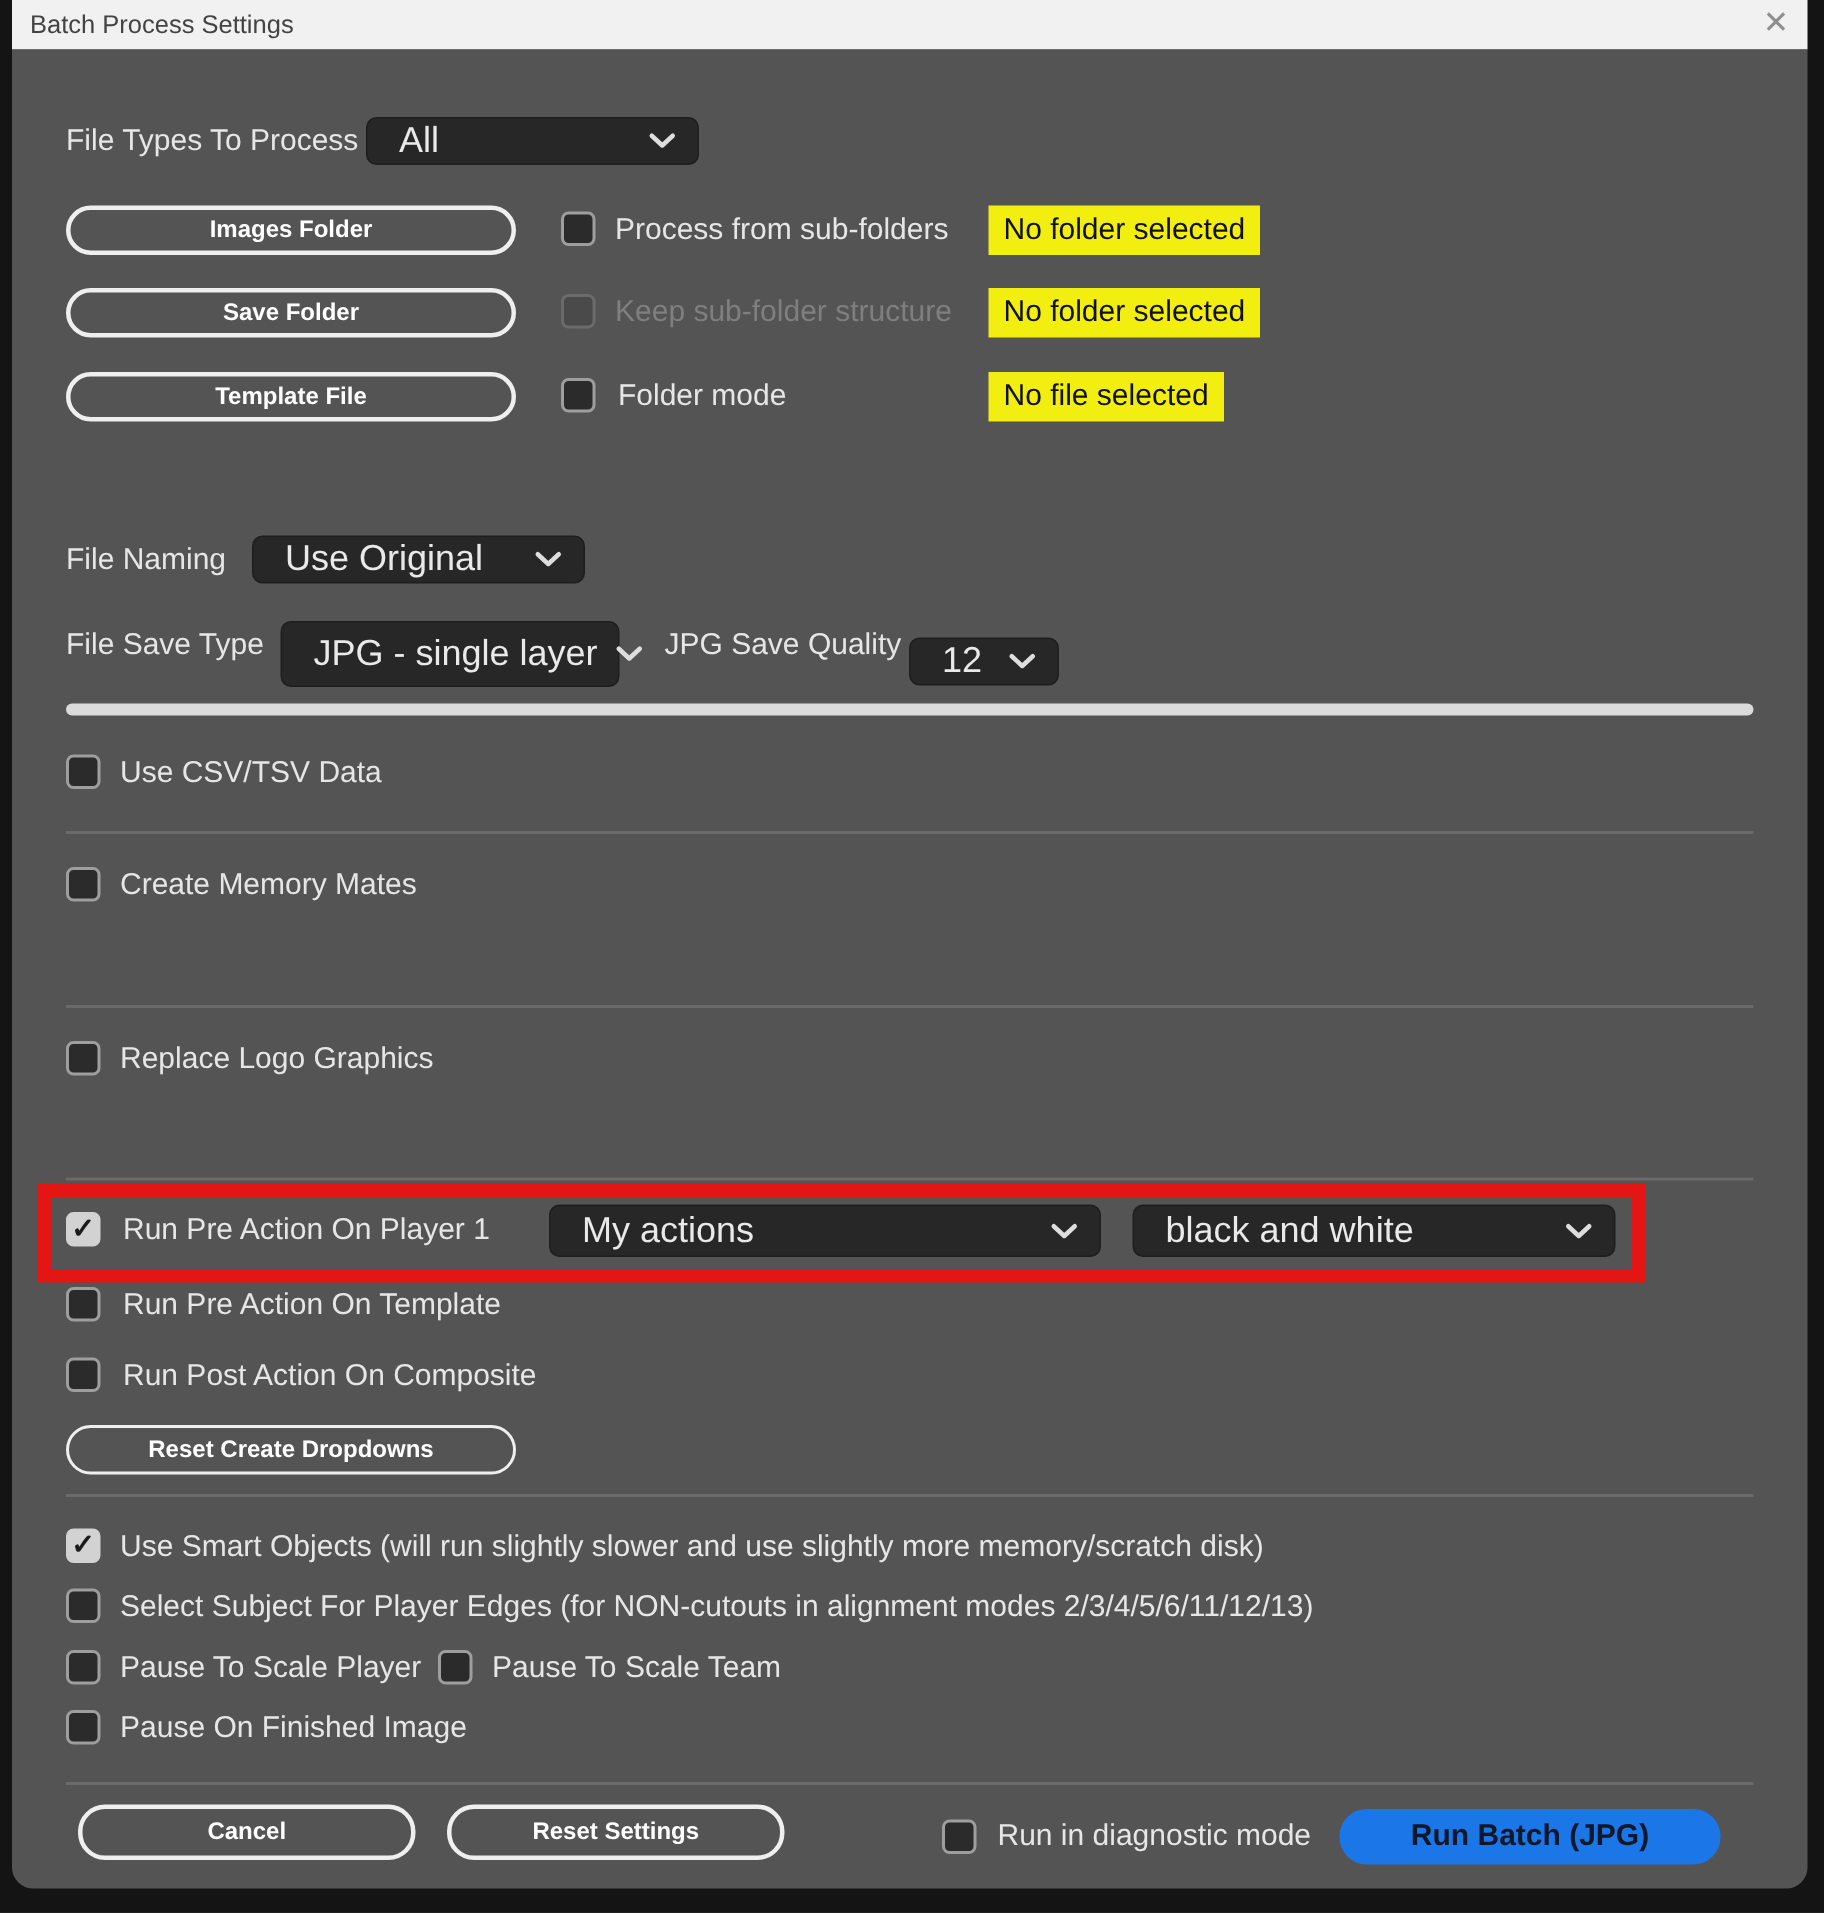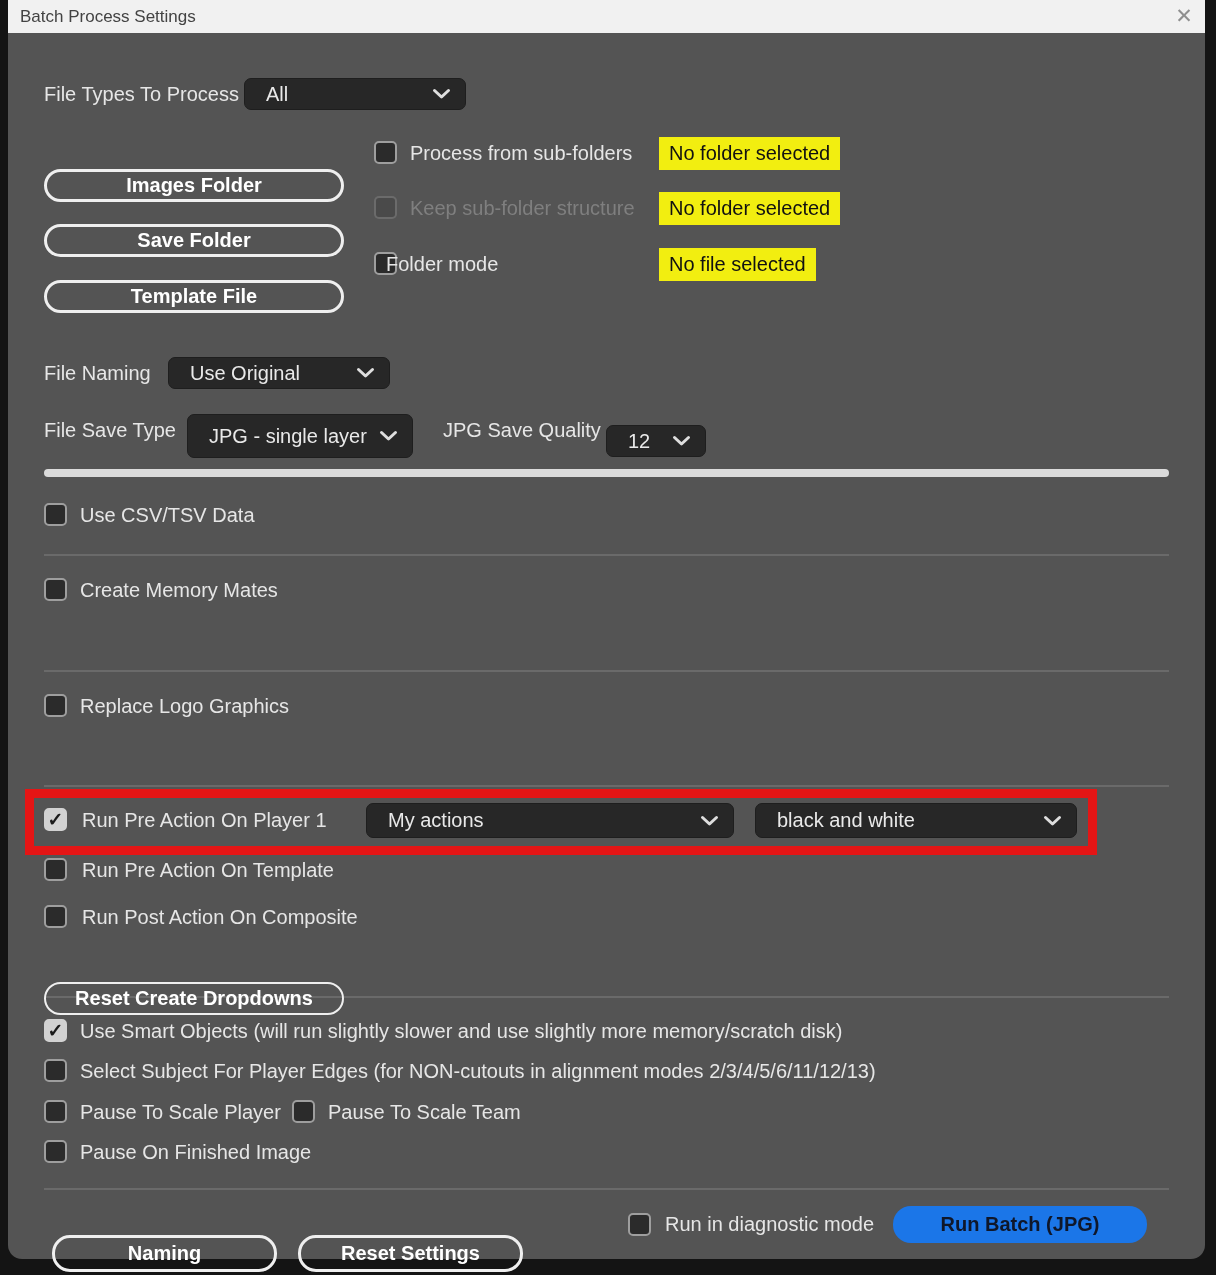--- a/index.html
+++ b/index.html
@@ -21,27 +21,27 @@
   .panel{
     position:absolute;left:8px;top:33px;width:1197px;height:1226px;
     background:#545454;border-radius:0 0 14px 14px;
   }
   .lbl{
     position:absolute;color:#e6e6e6;font-size:20px;line-height:28px;white-space:nowrap;
   }
   .lbl.dim{color:#7f7f7f;}
   .pill-btn{
     position:absolute;border:3px solid #efefef;border-radius:18px;background:transparent;
-    color:#ffffff;font-size:20px;font-weight:700;text-align:center;box-sizing:border-box;
-    display:flex;align-items:center;justify-content:center;white-space:nowrap;margin-top:32px;
+    color:#ffffff;font-size:16px;font-weight:700;text-align:center;box-sizing:border-box;
+    display:flex;align-items:center;justify-content:center;white-space:nowrap;
   }
   .pill-btn.thin{border-width:2.5px;}
   .dd{
     position:absolute;background:#272727;border:1px solid #1e1e1e;border-radius:7px;
-    box-sizing:border-box;display:flex;align-items:center;color:#e9e9e9;font-size:20px;
+    box-sizing:border-box;display:flex;align-items:center;color:#e9e9e9;font-size:24px;
     padding:0 14px 0 21px;justify-content:space-between;white-space:nowrap;
   }
   .dd .chev{flex:0 0 auto;margin-left:12px;display:block;}
   .cb{
     position:absolute;width:23px;height:23px;box-sizing:border-box;background:#2b2b2b;
     border:2.5px solid #9e9e9e;border-radius:5px;
   }
   .cb.checked{
     background:#d2d2d2;border-color:#d2d2d2;color:#1b1b1b;
     font-size:19px;font-weight:700;line-height:19px;text-align:center;
@@ -98,21 +98,21 @@
       <span>Save Folder</span>
     </div>
   <div class="cb disabled" style="left:374px;top:196px;"></div>
   <div class="lbl dim" style="left:410px;top:194px;">Keep sub-folder structure</div>
   <div class="yellow-status" style="left:659px;top:192px;">No folder selected</div>
 
   <div class="pill-btn" style="left:44px;top:248px;width:300px;height:33px;">
       <span>Template File</span>
     </div>
   <div class="cb" style="left:374px;top:252px;"></div>
-  <div class="lbl" style="left:386px;top:250px;">Folder mode</div>
+  <div class="lbl" style="left:412px;top:250px;">Folder mode</div>
   <div class="yellow-status" style="left:659px;top:248px;">No file selected</div>
 
   <div class="lbl" style="left:44px;top:359px;">File Naming</div>
   <div class="dd" style="left:168px;top:357px;width:222px;height:32px;">
     <span>Use Original</span>
     <svg class="chev" width="19" height="12" viewBox="0 0 19 12">
         <path d="M2.5 2.5 L9.5 9 L16.5 2.5" fill="none" stroke="#dedede" stroke-width="3" stroke-linecap="round" stroke-linejoin="round"></path>
       </svg>
   </div>
 
@@ -186,21 +186,21 @@
   <div class="lbl" style="left:80px;top:1098px;">Pause To Scale Player</div>
   <div class="cb" style="left:292px;top:1100px;"></div>
   <div class="lbl" style="left:328px;top:1098px;">Pause To Scale Team</div>
 
   <div class="cb" style="left:44px;top:1140px;"></div>
   <div class="lbl" style="left:80px;top:1138px;">Pause On Finished Image</div>
 
   <div class="divider-thin" style="top:1188px;"></div>
 
   <div class="pill-btn" style="left:52px;top:1203px;width:225px;height:37px;">
-      <span>Naming</span>
+      <span>Cancel</span>
     </div>
   <div class="pill-btn" style="left:298px;top:1203px;width:225px;height:37px;">
       <span>Reset Settings</span>
     </div>
   <div class="cb" style="left:628px;top:1213px;"></div>
   <div class="lbl" style="left:665px;top:1210px;">Run in diagnostic mode</div>
   <div class="primary-btn" style="left:893px;top:1206px;width:254px;height:37px;">
       <span>Run Batch (JPG)</span>
     </div>
 

